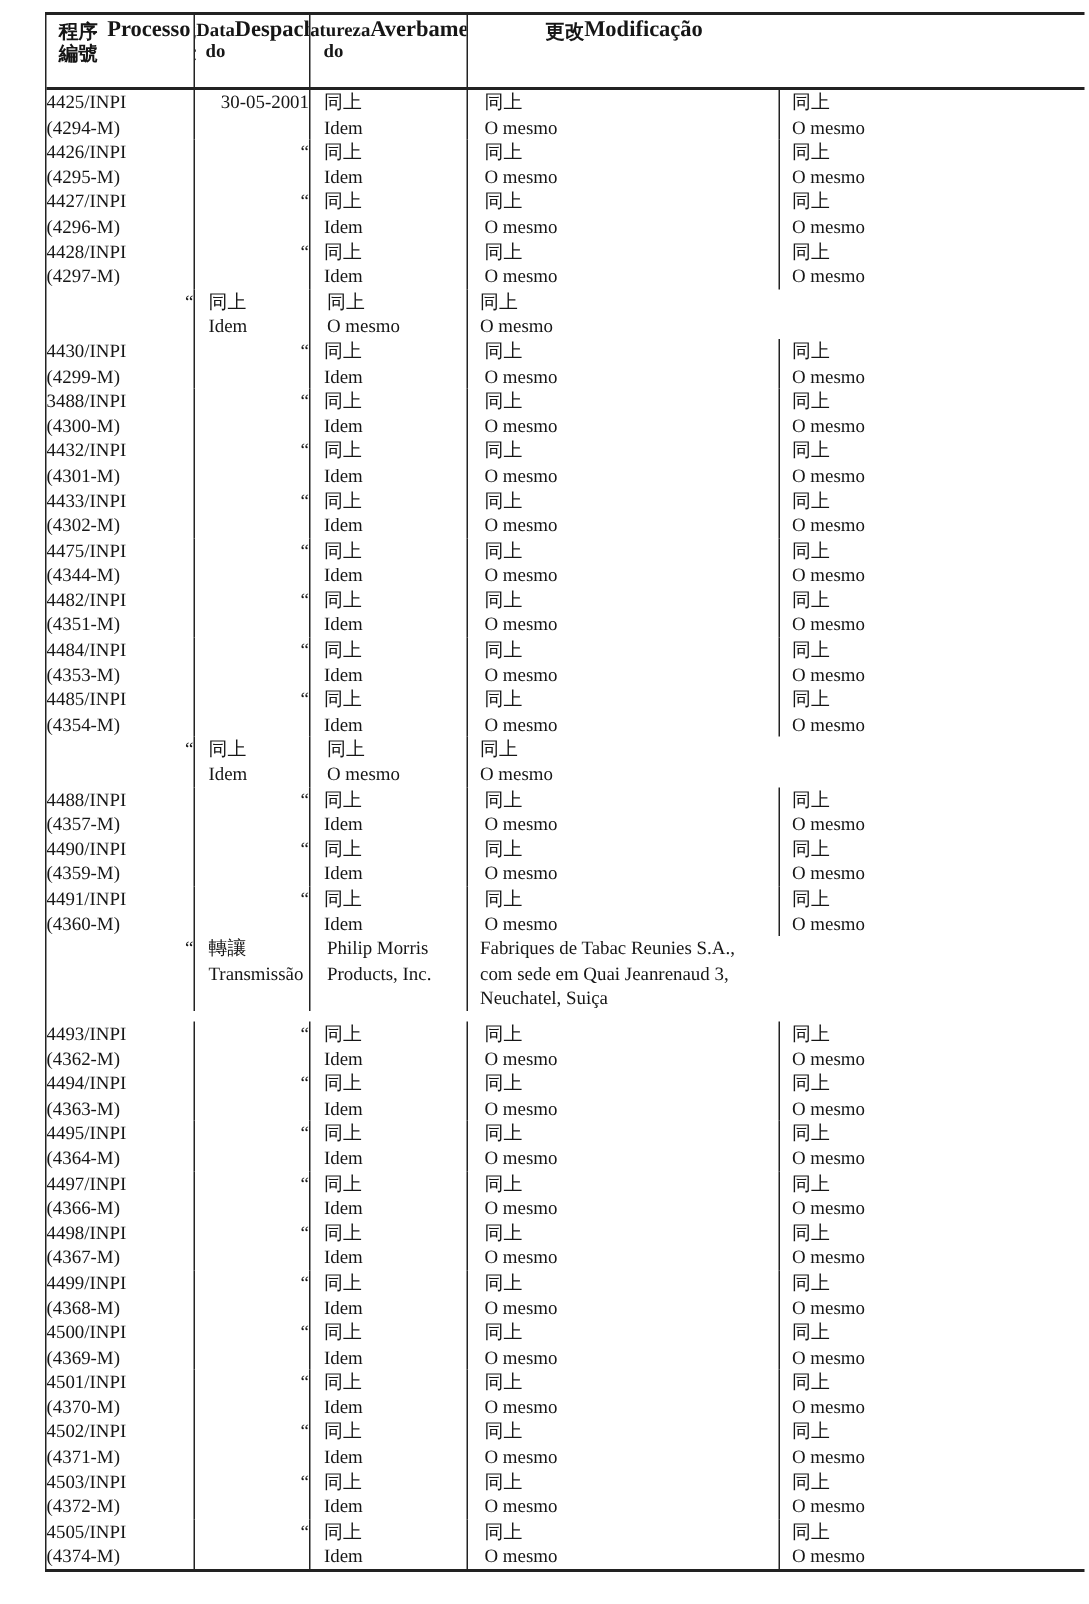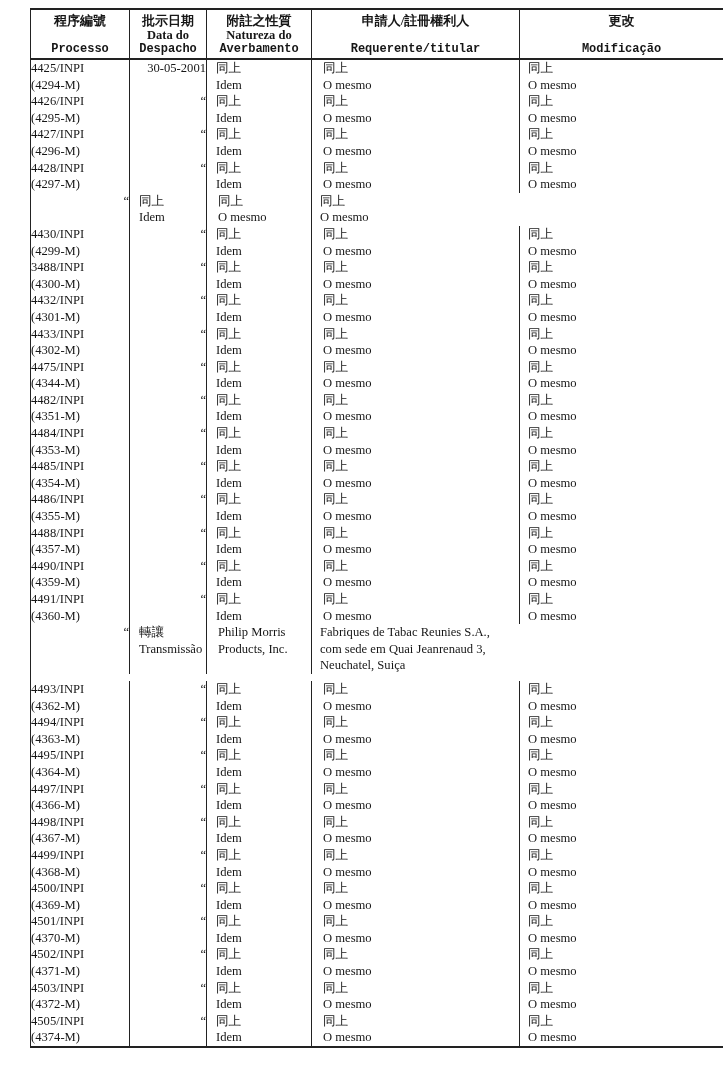--- a/index.html
+++ b/index.html
@@ -31,30 +31,29 @@
   }
   .cell {
     box-sizing: border-box;
     border-right: 1.5px solid #222;
     overflow: hidden;
   }
   .cell:last-child { border-right: none; }
   .thead { border-bottom: 2px solid #222; }
   .th {
     display: flex;
-    flex-direction: column;
     justify-content: center;
     height: 48px;
     padding: 3px 2px 2px 2px;
     text-align: center;
     font-weight: bold;
   }
   .th .zh  { font-size: 13px;   line-height: 15px; }
   .th .mid { font-size: 12.5px; line-height: 14px; min-height: 14px; }
-  .th .pt  { font-size: 12px; line-height: 14px; font-family: Liberation Mono, monospace; }
+  .th .pt  { font-size: 15px; line-height: 14px; }
   .line {
     min-height: 16.6px;
     line-height: 16.6px;
     font-size: 12.6px;
     white-space: normal;
   }
   .c-proc { text-align: left; }
   .c-date { text-align: right; }
   .c-nat  { padding-left: 9px; }
   .c-req  { padding-left: 11px; padding-right: 4px; }
@@ -77,25 +76,20 @@
         <div class="zh">批示日期</div>
         <div class="mid">Data do</div>
         <div class="pt">Despacho</div>
       </div>
       <div class="cell th">
         <div class="zh">附註之性質</div>
         <div class="mid">Natureza do</div>
         <div class="pt">Averbamento</div>
       </div>
       <div class="cell th">
-        <div class="zh">申請人/註冊權利人</div>
-        <div class="mid"></div>
-        <div class="pt">Requerente/titular</div>
-      </div>
-      <div class="cell th">
         <div class="zh">更改</div>
         <div class="mid"></div>
         <div class="pt">Modificação</div>
       </div>
     </div>
 
     <div>
         <div class="grid-row row">
           <div class="cell c-proc">
             <div class="line">4425/INPI</div>
@@ -359,24 +353,20 @@
           <div class="cell c-req">
             <div class="line">同上</div>
             <div class="line">O mesmo</div>
           </div>
           <div class="cell c-mod">
             <div class="line">同上</div>
             <div class="line">O mesmo</div>
           </div>
         </div>
         <div class="grid-row row">
-          <div class="cell c-proc">
-            <div class="line">4486/INPI</div>
-            <div class="line">(4355-M)</div>
-          </div>
           <div class="cell c-date">
             <div class="line">“</div>
           </div>
           <div class="cell c-nat">
             <div class="line">同上</div>
             <div class="line">Idem</div>
           </div>
           <div class="cell c-req">
             <div class="line">同上</div>
             <div class="line">O mesmo</div>

